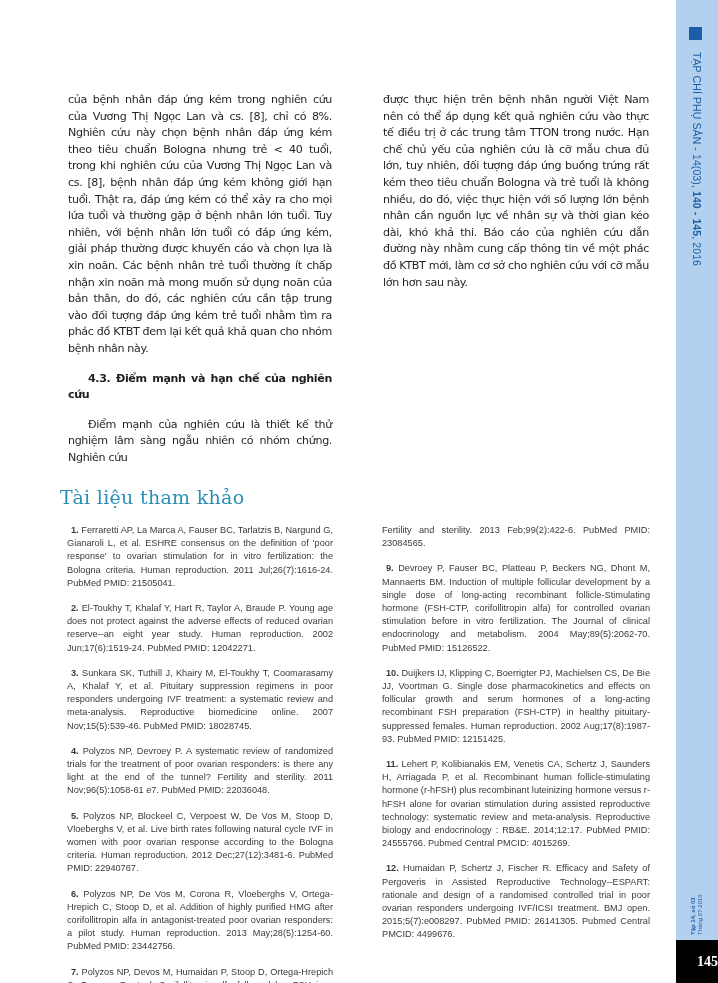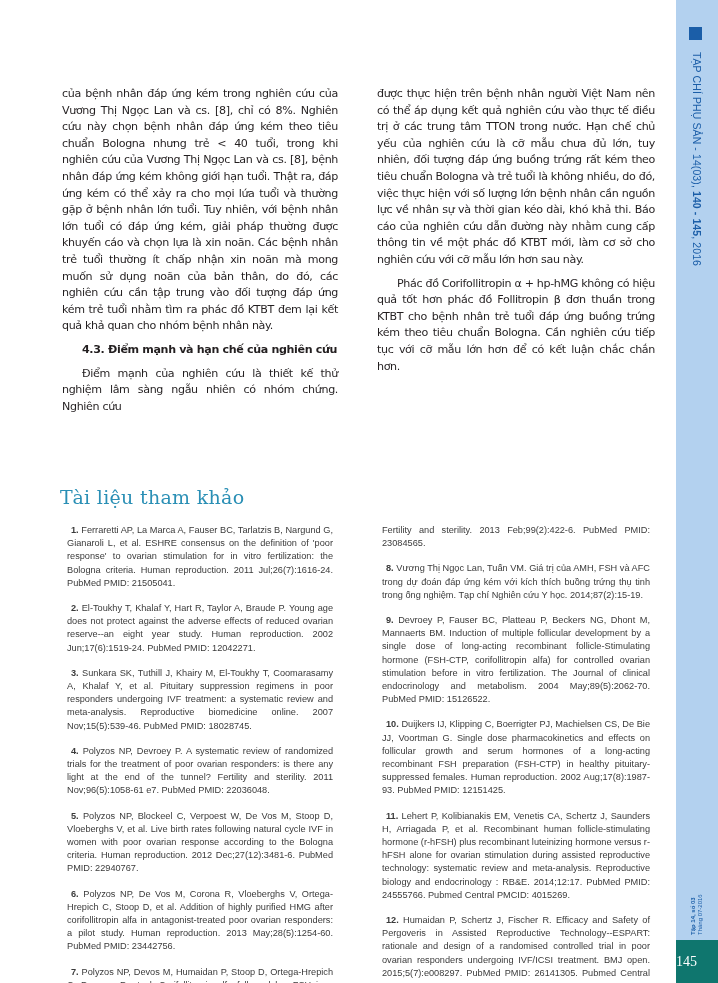--- a/index.html
+++ b/index.html
@@ -15,26 +15,26 @@
     position: absolute; left: 21px; top: 52px; transform-origin: 0 0; transform: rotate(90deg) translateY(-50%);
     white-space: nowrap; font-size: 10.5px; color: #1b5ea8; letter-spacing: 0.1px;
   }
   .side-journal b { font-weight: bold; }
   .side-issue {
     position: absolute; left: 14px; top: 935px; transform-origin: 0 0; transform: rotate(-90deg);
     white-space: nowrap; font-size: 6px; color: #1b5ea8; line-height: 7px;
   }
   .side-issue .vol { font-weight: bold; }
   .page-box {
-    position: absolute; left: 676px; top: 940px; width: 42px; height: 43px; background: #0f766e;
-    color: #ffffff; font-family: "Liberation Serif", serif; font-weight: normal; font-size: 14px;
-    text-align: left; line-height: 43px;
+    position: absolute; left: 676px; top: 940px; width: 42px; height: 43px; background: #000000;
+    color: #ffffff; font-family: "Liberation Serif", serif; font-weight: bold; font-size: 14px;
+    text-align: right; line-height: 43px;
   }
   .col { position: absolute; font-family: "DejaVu Sans", sans-serif; font-size: 11.1px; line-height: 16.6px; text-align: justify; letter-spacing: -0.35px; }
-  .col p { margin: 7px; }
+  .col p { margin: 13px; }
   .col-left { left: 55px; top: 79px; width: 290px; }
   .col-right { left: 370px; top: 79px; width: 292px; }
   .indent { text-indent: 20px; }
   .subhead { font-weight: bold; text-indent: 20px; }
   .section-title {
     font-family: "DejaVu Serif", serif; font-weight: bold; color: #1b5ea8; font-size: 18px;
     margin: 7px 0 0 0 !important; line-height: 22px; letter-spacing: 0;
   }
   .refs-title {
     position: absolute; left: 60px; top: 486px; font-family: "DejaVu Serif", serif; color: #2a8fb5;
@@ -61,35 +61,33 @@
 <div class="page-box">145</div>
 
 <div class="col col-left">
   <p>của bệnh nhân đáp ứng kém trong nghiên cứu của Vương Thị Ngọc Lan và cs. [8], chỉ có 8%. Nghiên cứu này chọn bệnh nhân đáp ứng kém theo tiêu chuẩn Bologna nhưng trẻ &lt; 40 tuổi, trong khi nghiên cứu của Vương Thị Ngọc Lan và cs. [8], bệnh nhân đáp ứng kém không giới hạn tuổi. Thật ra, đáp ứng kém có thể xảy ra cho mọi lứa tuổi và thường gặp ở bệnh nhân lớn tuổi. Tuy nhiên, với bệnh nhân lớn tuổi có đáp ứng kém, giải pháp thường được khuyến cáo và chọn lựa là xin noãn. Các bệnh nhân trẻ tuổi thường ít chấp nhận xin noãn mà mong muốn sử dụng noãn của bản thân, do đó, các nghiên cứu cần tập trung vào đối tượng đáp ứng kém trẻ tuổi nhằm tìm ra phác đồ KTBT đem lại kết quả khả quan cho nhóm bệnh nhân này.</p>
   <p class="subhead">4.3. Điểm mạnh và hạn chế của nghiên cứu</p>
   <p class="indent">Điểm mạnh của nghiên cứu là thiết kế thử nghiệm lâm sàng ngẫu nhiên có nhóm chứng. Nghiên cứu</p>
 </div>
 
 <div class="col col-right">
   <p>được thực hiện trên bệnh nhân người Việt Nam nên có thể áp dụng kết quả nghiên cứu vào thực tế điều trị ở các trung tâm TTON trong nước. Hạn chế chủ yếu của nghiên cứu là cỡ mẫu chưa đủ lớn, tuy nhiên, đối tượng đáp ứng buồng trứng rất kém theo tiêu chuẩn Bologna và trẻ tuổi là không nhiều, do đó, việc thực hiện với số lượng lớn bệnh nhân cần nguồn lực về nhân sự và thời gian kéo dài, khó khả thi. Báo cáo của nghiên cứu dẫn đường này nhằm cung cấp thông tin về một phác đồ KTBT mới, làm cơ sở cho nghiên cứu với cỡ mẫu lớn hơn sau này.</p>
-  <p class="indent">Phác đồ Corifollitropin α + hp-hMG không có hiệu quả tốt hơn phác đồ Follitropin β đơn thuần trong KTBT cho bệnh nhân trẻ tuổi đáp ứng buồng trứng kém theo tiêu chuẩn Bologna. Cần nghiên cứu tiếp tục với cỡ mẫu lớn hơn để có kết luận chắc chắn hơn.</p>
 </div>
 
 <div class="refs-title">Tài liệu tham khảo</div>
 
 <div class="refs refs-left">
   <p class="ref"><span class="num">1.</span><span> Ferraretti AP, La Marca A, Fauser BC, Tarlatzis B, Nargund G, Gianaroli L, et al. ESHRE consensus on the definition of 'poor response' to ovarian stimulation for in vitro fertilization: the Bologna criteria. Human reproduction. 2011 Jul;26(7):1616-24. PubMed PMID: 21505041.</span></p>
   <p class="ref"><span class="num">2.</span><span> El-Toukhy T, Khalaf Y, Hart R, Taylor A, Braude P. Young age does not protect against the adverse effects of reduced ovarian reserve--an eight year study. Human reproduction. 2002 Jun;17(6):1519-24. PubMed PMID: 12042271.</span></p>
   <p class="ref"><span class="num">3.</span><span> Sunkara SK, Tuthill J, Khairy M, El-Toukhy T, Coomarasamy A, Khalaf Y, et al. Pituitary suppression regimens in poor responders undergoing IVF treatment: a systematic review and meta-analysis. Reproductive biomedicine online. 2007 Nov;15(5):539-46. PubMed PMID: 18028745.</span></p>
   <p class="ref"><span class="num">4.</span><span> Polyzos NP, Devroey P. A systematic review of randomized trials for the treatment of poor ovarian responders: is there any light at the end of the tunnel? Fertility and sterility. 2011 Nov;96(5):1058-61 e7. PubMed PMID: 22036048.</span></p>
   <p class="ref"><span class="num">5.</span><span> Polyzos NP, Blockeel C, Verpoest W, De Vos M, Stoop D, Vloeberghs V, et al. Live birth rates following natural cycle IVF in women with poor ovarian response according to the Bologna criteria. Human reproduction. 2012 Dec;27(12):3481-6. PubMed PMID: 22940767.</span></p>
   <p class="ref"><span class="num">6.</span><span> Polyzos NP, De Vos M, Corona R, Vloeberghs V, Ortega-Hrepich C, Stoop D, et al. Addition of highly purified HMG after corifollitropin alfa in antagonist-treated poor ovarian responders: a pilot study. Human reproduction. 2013 May;28(5):1254-60. PubMed PMID: 23442756.</span></p>
   <p class="ref"><span class="num">7.</span><span> Polyzos NP, Devos M, Humaidan P, Stoop D, Ortega-Hrepich C, Devroey P, et al. Corifollitropin alfa followed by rFSH in a GnRH antagonist protocol for poor ovarian responder patients: an observational pilot study.</span></p>
 </div>
 
 <div class="refs refs-right">
   <p class="ref cont">Fertility and sterility. 2013 Feb;99(2):422-6. PubMed PMID: 23084565.</p>
-  <p class="ref"><span class="num">8.</span><span> Vương Thị Ngọc Lan, Tuấn VM. Giá trị của AMH, FSH và AFC trong dự đoán đáp ứng kém với kích thích buồng trứng thụ tinh trong ống nghiệm. Tạp chí Nghiên cứu Y học. 2014;87(2):15-19.</span></p>
   <p class="ref"><span class="num">9.</span><span> Devroey P, Fauser BC, Platteau P, Beckers NG, Dhont M, Mannaerts BM. Induction of multiple follicular development by a single dose of long-acting recombinant follicle-Stimulating hormone (FSH-CTP, corifollitropin alfa) for controlled ovarian stimulation before in vitro fertilization. The Journal of clinical endocrinology and metabolism. 2004 May;89(5):2062-70. PubMed PMID: 15126522.</span></p>
   <p class="ref"><span class="num">10.</span><span> Duijkers IJ, Klipping C, Boerrigter PJ, Machielsen CS, De Bie JJ, Voortman G. Single dose pharmacokinetics and effects on follicular growth and serum hormones of a long-acting recombinant FSH preparation (FSH-CTP) in healthy pituitary-suppressed females. Human reproduction. 2002 Aug;17(8):1987-93. PubMed PMID: 12151425.</span></p>
   <p class="ref"><span class="num">11.</span><span> Lehert P, Kolibianakis EM, Venetis CA, Schertz J, Saunders H, Arriagada P, et al. Recombinant human follicle-stimulating hormone (r-hFSH) plus recombinant luteinizing hormone versus r-hFSH alone for ovarian stimulation during assisted reproductive technology: systematic review and meta-analysis. Reproductive biology and endocrinology : RB&amp;E. 2014;12:17. PubMed PMID: 24555766. Pubmed Central PMCID: 4015269.</span></p>
   <p class="ref"><span class="num">12.</span><span> Humaidan P, Schertz J, Fischer R. Efficacy and Safety of Pergoveris in Assisted Reproductive Technology--ESPART: rationale and design of a randomised controlled trial in poor ovarian responders undergoing IVF/ICSI treatment. BMJ open. 2015;5(7):e008297. PubMed PMID: 26141305. Pubmed Central PMCID: 4499676.</span></p>
 </div>
 
 </body></html>

